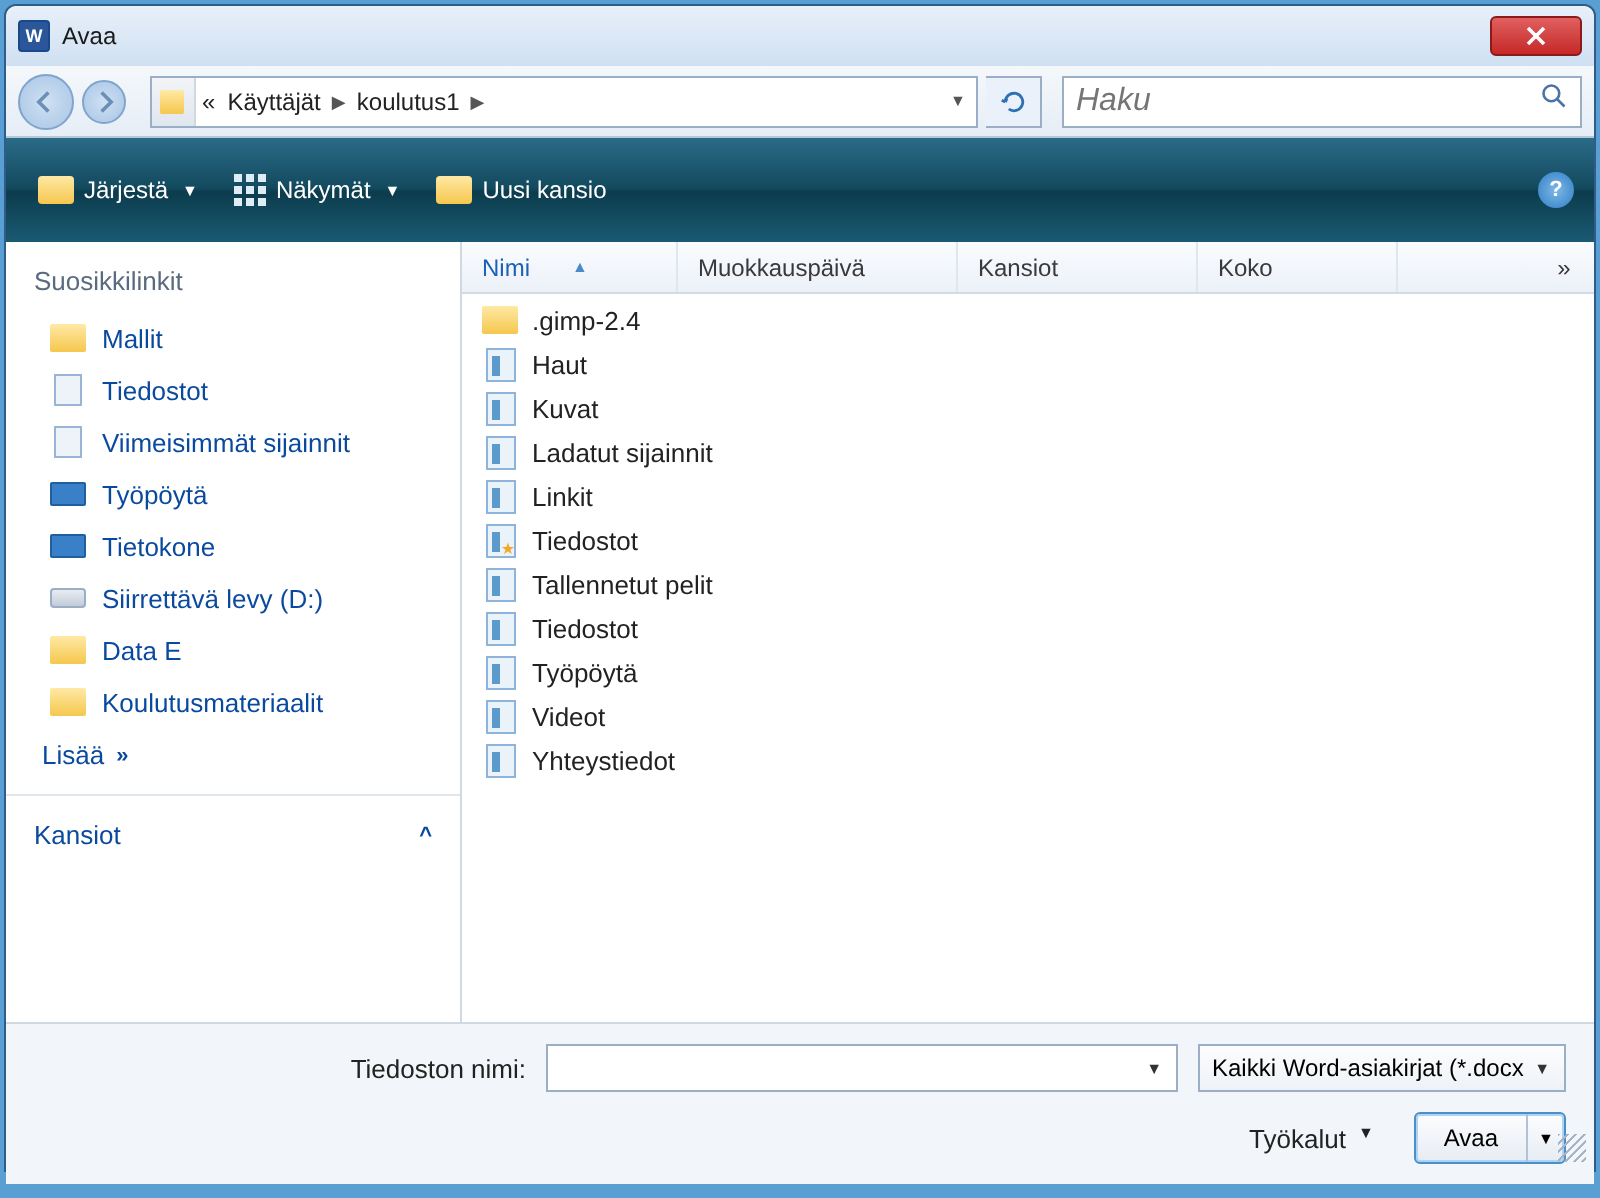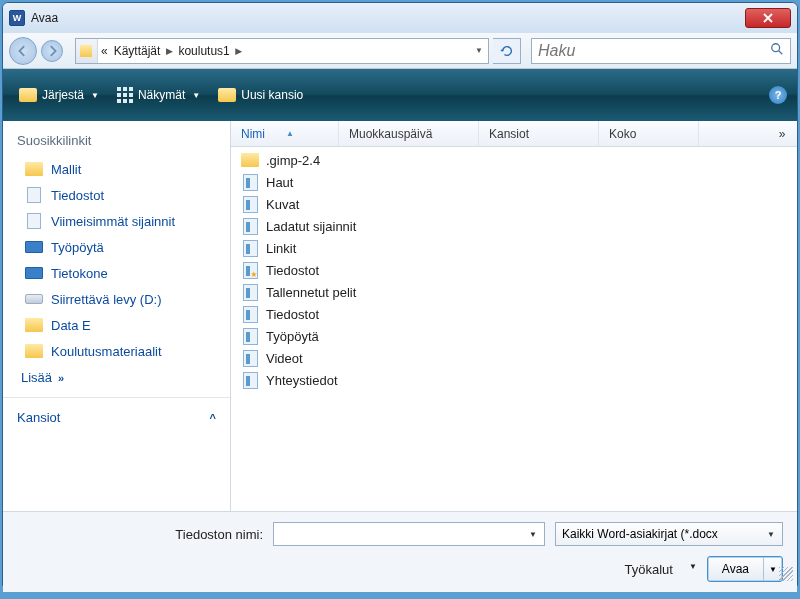--- a/index.html
+++ b/index.html
@@ -58,23 +58,23 @@
     .f-folder { width:18px; height:14px; background:linear-gradient(#ffe9a5,#f5c74d); border-radius:1px; }
     .f-sp { width:15px; height:17px; background:#eaf2fa; border:1px solid #8fb4dc; position:relative; }
     .f-sp::after { content:""; position:absolute; left:2px; top:3px; width:4px; height:10px; background:#5c9acc; }
     .f-star::before { content:"★"; position:absolute; font-size:8px; color:#f5a623; right:-1px; bottom:-1px; }
     .bottom { border-top:1px solid #d0d8e2; background:#f2f5f9; padding:10px 14px 10px; }
     .row { display:flex; align-items:center; gap:10px; margin-bottom:10px; }
     .row .lbl { width:246px; text-align:right; font-size:13px; color:#222; }
     .combo { height:24px; background:#fff; border:1px solid #9aaec5; display:flex; align-items:center; padding:0 4px 0 6px; font-size:12px; }
     .combo .dd { margin-left:auto; font-size:8px; color:#333; padding:0 3px; cursor:pointer; }
     .fname { flex:1; }
-    .filter { width:228px; background:linear-gradient(#fdfdfe,#eef2f7); }
+    .filter { width:184px; background:linear-gradient(#fdfdfe,#eef2f7); }
     .row2 { display:flex; align-items:center; justify-content:flex-end; gap:10px; }
-    .tools { font-size:13px; color:#222; display:flex; align-items:flex-start; gap:16px; cursor:pointer; }
+    .tools { font-size:13px; color:#222; display:flex; align-items:flex-start; gap:6px; margin-right:10px; cursor:pointer; }
     .btn { height:26px; background:linear-gradient(#fdfdfe,#e6ecf4); border:1px solid #8aa4c2; border-radius:3px; font-size:12px; padding:0 16px; display:flex; align-items:center; cursor:pointer; }
     .btn.primary { border-color:#4b8fc8; box-shadow:0 0 0 1px #aed3f3 inset; }
     .btn.split { padding:0; }
     .btn.split .main-p { padding:0 14px; border-right:1px solid #b0c2d8; height:100%; display:flex; align-items:center; }
     .btn.split .dd-p { width:18px; display:flex; align-items:center; justify-content:center; font-size:8px; }
     .resize { position:absolute; right:4px; bottom:4px; width:14px; height:14px; background:repeating-linear-gradient(135deg,#a6b4c6 0 1px,transparent 1px 3px); }
   </style>
 </head>
 <body>
 

